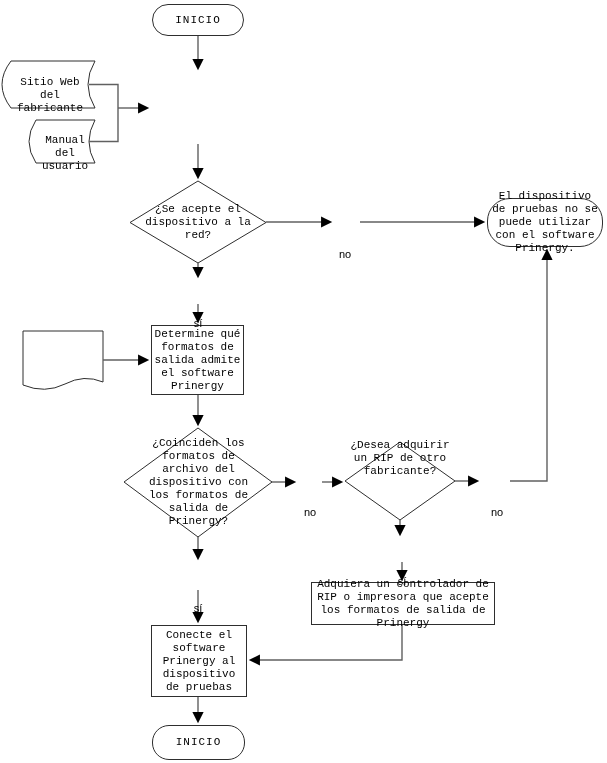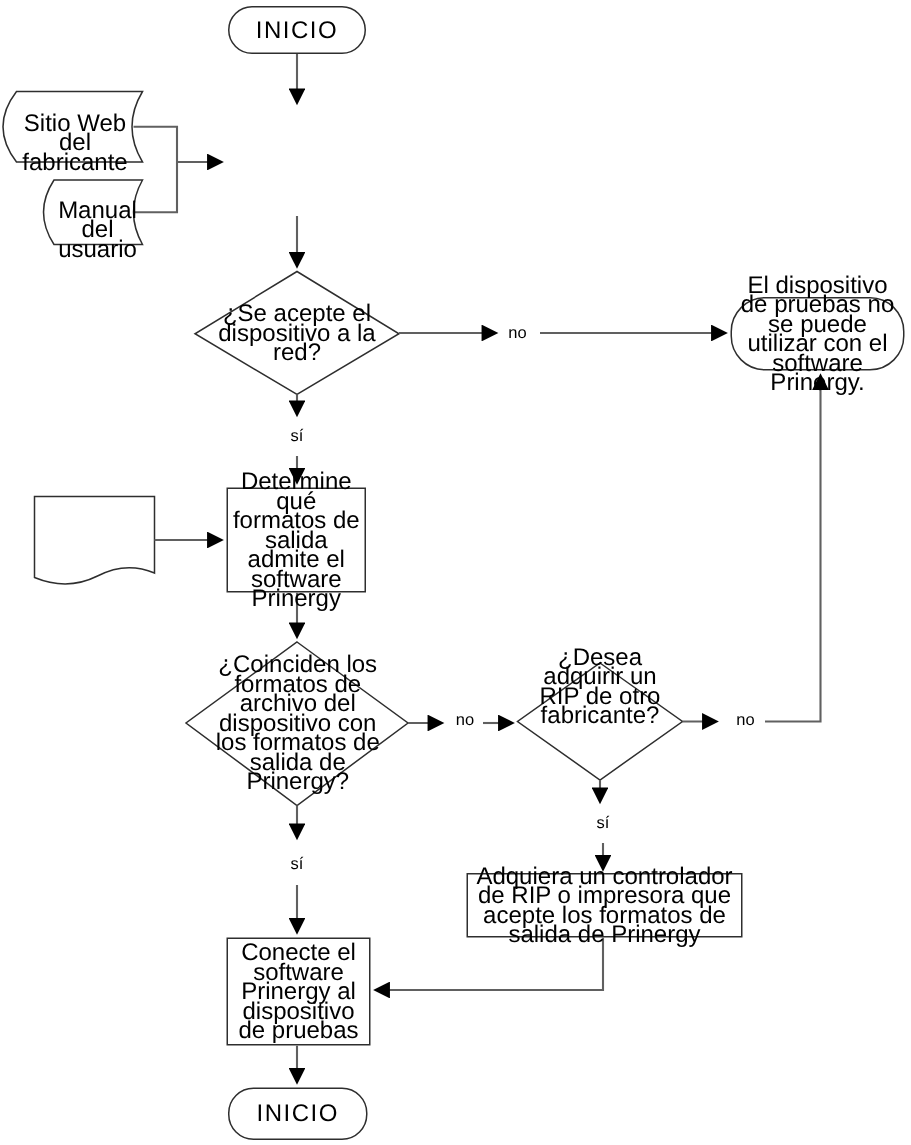--- a/index.html
+++ b/index.html
@@ -3,27 +3,27 @@
 <meta charset="utf-8">
 <style>
   html,body{margin:0;padding:0;background:#ffffff;}
   .canvas{
     position:relative;width:607px;height:763px;background:#ffffff;
     font-family:"Liberation Sans", sans-serif;color:#000;overflow:hidden;
   }
   .wires{position:absolute;left:0;top:0;width:607px;height:763px;}
   .node{
     position:absolute;display:flex;align-items:center;justify-content:center;
-    text-align:center;font-size:16px;line-height:13px;box-sizing:border-box;
+    text-align:center;font-size:11px;line-height:13px;box-sizing:border-box;font-family:Liberation Mono, monospace;
   }
   .box{border:1px solid #2e2e2e;background:#ffffff;padding:2px;}
   .pill{border:1px solid #2e2e2e;background:#ffffff;}
   .floating{background:transparent;}
   .edge-label{
-    position:absolute;width:28px;text-align:center;font-size:11px;line-height:12px;
+    position:absolute;width:28px;text-align:center;font-size:11px;line-height:12px;margin-top:32px;
   }
 </style>
 </head>
 <body>
 
 <div class="canvas">
 
   <svg class="wires" width="607" height="763" viewBox="0 0 607 763">
     <defs>
       <marker id="arw" viewBox="0 0 10 10" refX="8" refY="5" markerWidth="9" markerHeight="8" orient="auto-start-reverse">

